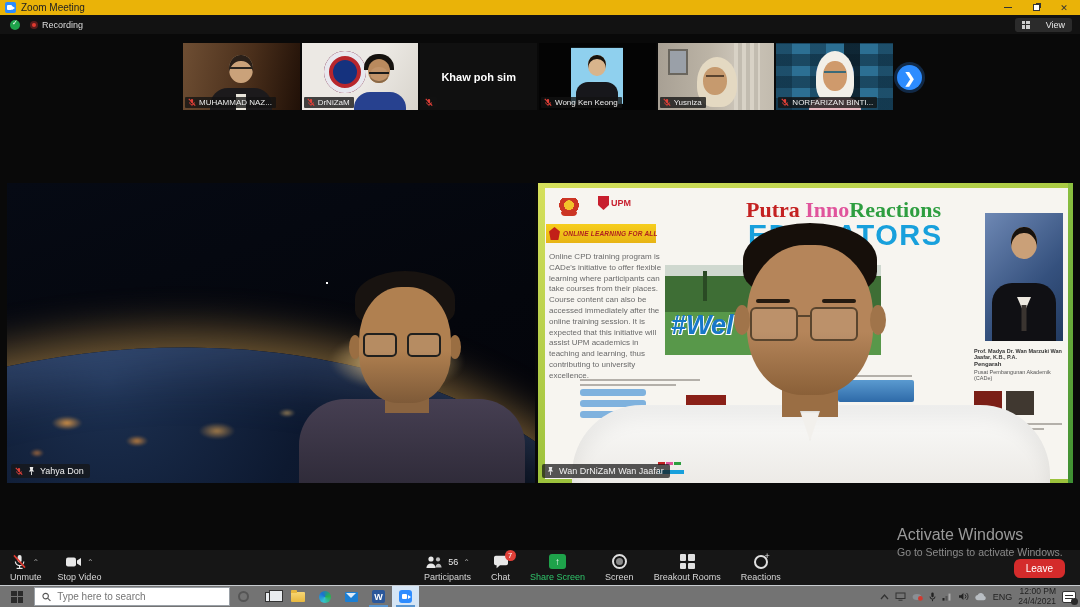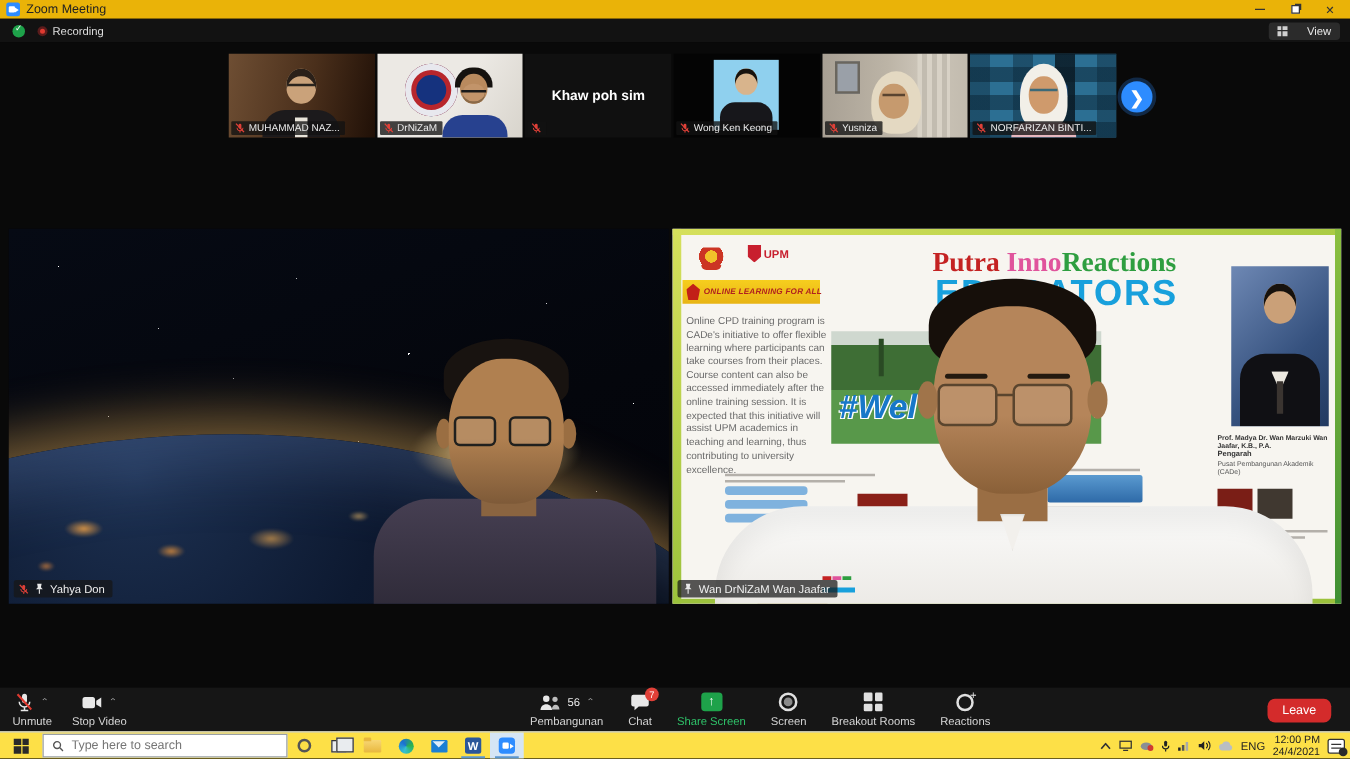--- a/index.html
+++ b/index.html
@@ -197,21 +197,21 @@
   .chat-badge { position:absolute; top:-5px; right:-7px; min-width:11px; height:11px; border-radius:6px; background:#e04038; color:#fff; font-size:7.5px; display:flex; align-items:center; justify-content:center; padding:0 2px; }
   .record-icon { width:15px; height:15px; border-radius:50%; border:2px solid #e0e0e0; display:flex; align-items:center; justify-content:center; }
   .record-icon i { width:7px; height:7px; border-radius:50%; background:#8a8a8a; }
   .breakout-icon { width:15px; height:15px; display:grid; grid-template-columns:1fr 1fr; gap:2px; }
   .breakout-icon i { background:#e0e0e0; border-radius:1px; }
   .reactions-icon { position:relative; width:14px; height:14px; border-radius:50%; border:2px solid #e0e0e0; }
   .reactions-icon::after { content:"+"; position:absolute; right:-4px; top:-6px; color:#e0e0e0; font-size:9px; }
   .leave-btn { position:absolute; right:15px; top:9px; background:#d42b2b; color:#fff; font-size:10px; padding:4px 12px; border-radius:6px; }
 
   
-  .taskbar { position:absolute; top:585px; left:0; width:1080px; height:22px; background:#fde047; border-top:1px solid #c8ccd0; display:flex; align-items:stretch; }
+  .taskbar { position:absolute; top:585px; left:0; width:1080px; height:22px; background:#737373; border-top:1px solid #c8ccd0; display:flex; align-items:stretch; }
   .start-btn { width:34px; display:flex; align-items:center; justify-content:center; }
   .win-logo { width:12px; height:12px; display:grid; grid-template-columns:1fr 1fr; gap:1px; }
   .win-logo i { background:#2a2a2a; }
   .search-box { width:196px; margin:1px 0; background:#fff; border:1px solid #9aa0a6; display:flex; align-items:center; gap:6px; padding:0 7px; }
   .search-box input { border:none; outline:none; font-size:10px; color:#444; width:100%; background:transparent; font-family:"Liberation Sans",sans-serif; }
   .tb-app { width:27px; display:flex; align-items:center; justify-content:center; position:relative; }
   .tb-app.active { background:#d5e5f5; }
   .tb-app .indicator { position:absolute; bottom:0; left:4px; right:4px; height:2px; background:#5a96d0; }
   .cortana-icon { width:11px; height:11px; border-radius:50%; border:2px solid #555; }
   .taskview-icon { width:12px; height:10px; border:1px solid #333; position:relative; background:#e9ecef; }
@@ -498,20 +498,24 @@
 
       <div class="vid-label">
         <svg class="pin-icon" viewBox="0 0 10 11">
             <path d="M3 1h4l-.6 3.2L8 6H2l1.6-1.8z" fill="#e8e8e8"></path>
             <line x1="5" y1="6" x2="5" y2="10" stroke="#e8e8e8"></line>
           </svg>
         <span>Wan DrNiZaM Wan Jaafar</span>
       </div>
     </div>
 
+    <div class="watermark">
+      <div class="wm1">Activate Windows</div>
+      <div class="wm2">Go to Settings to activate Windows.</div>
+    </div>
   </div>
 
   <div class="toolbar">
     <div class="tb-group-left">
       <div class="tb-item">
         <div class="icon-row">
           <svg class="icon-svg" width="15" height="16" viewBox="0 0 15 16">
               <rect x="5.6" y="1" width="4" height="7.4" rx="2" fill="#e8e8e8"></rect>
               <path d="M3.4 7.4a4.2 4.2 0 0 0 8.4 0" stroke="#e8e8e8" fill="none" stroke-width="1.2"></path>
               <line x1="7.6" y1="11.8" x2="7.6" y2="14.4" stroke="#e8e8e8" stroke-width="1.2"></line>
@@ -539,21 +543,21 @@
         <div class="icon-row">
           <svg class="icon-svg" width="18" height="14" viewBox="0 0 18 14">
               <circle cx="6" cy="4" r="2.6" fill="#e8e8e8"></circle>
               <path d="M1.4 13c0-2.8 2-4.6 4.6-4.6s4.6 1.8 4.6 4.6z" fill="#e8e8e8"></path>
               <circle cx="13" cy="4.4" r="2.1" fill="#bdbdbd"></circle>
               <path d="M10.4 12.6c.3-2.4 1.4-3.8 3-3.8 1.8 0 3 1.5 3.2 3.8z" fill="#bdbdbd"></path>
             </svg>
           <span class="count">56</span>
           <span class="chev">⌃</span>
         </div>
-        <span class="lbl">Pembangunan</span>
+        <span class="lbl">Participants</span>
       </div>
 
       <div class="tb-item">
         <div class="icon-row">
           <span class="chat-wrap">
             <svg class="icon-svg" width="16" height="14" viewBox="0 0 16 14">
                 <path d="M1 2.5A1.8 1.8 0 0 1 2.8 .8h10.4A1.8 1.8 0 0 1 15 2.5v6a1.8 1.8 0 0 1-1.8 1.7H7l-3.4 3v-3H2.8A1.8 1.8 0 0 1 1 8.5z" fill="#e8e8e8"></path>
               </svg>
             <span class="chat-badge">7</span>
           </span>

